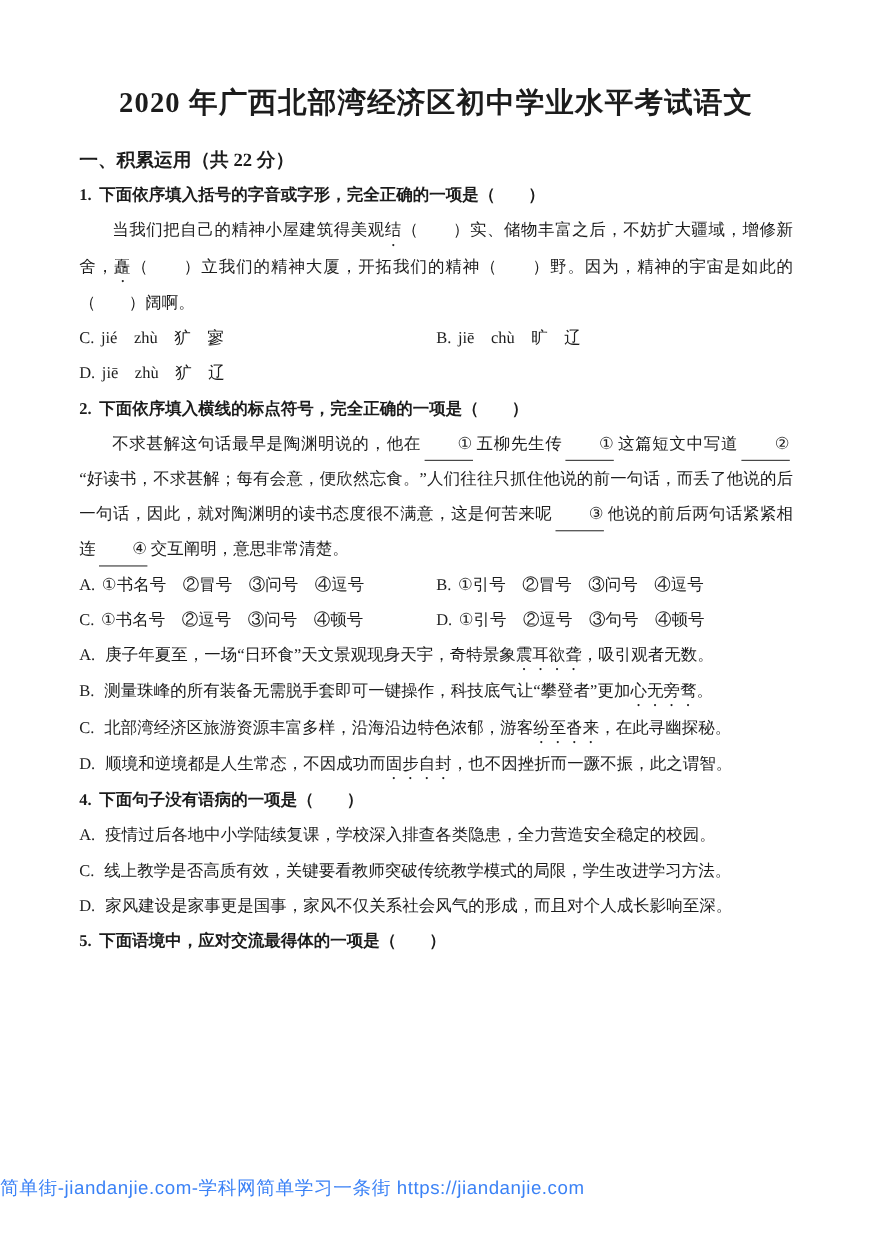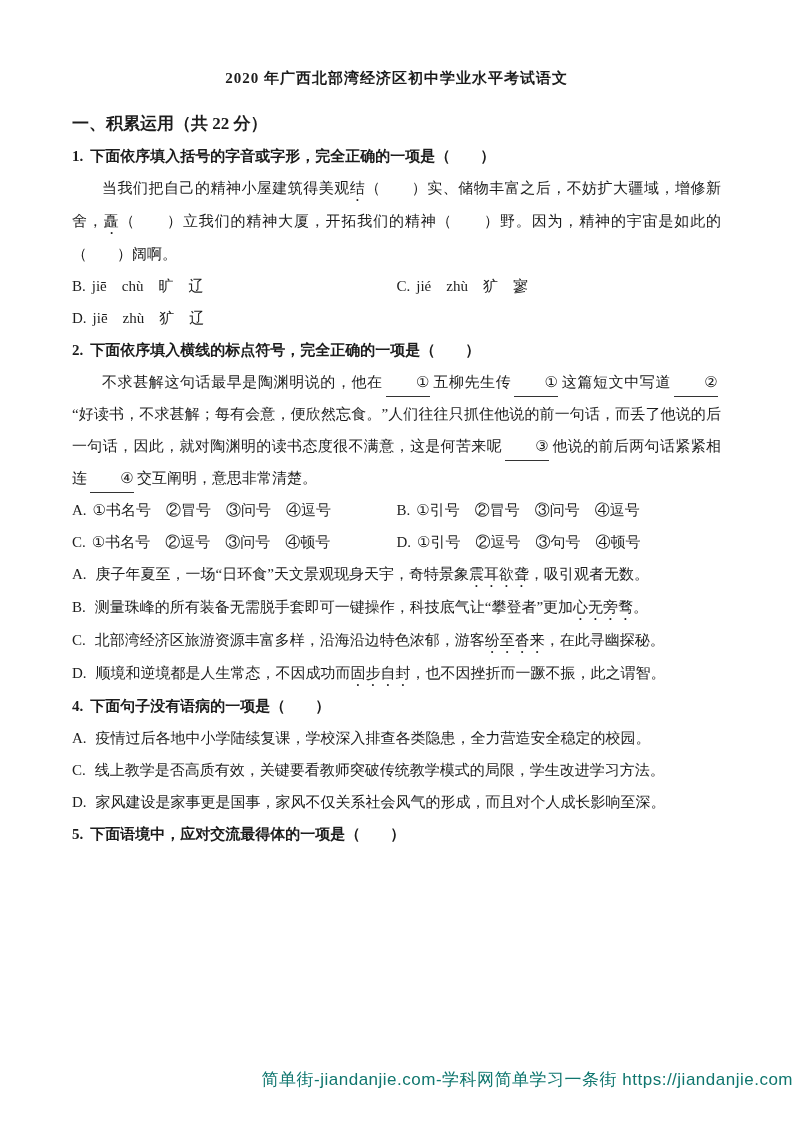--- a/index.html
+++ b/index.html
@@ -3,22 +3,22 @@
 <meta charset="utf-8">
 <style>
   html, body { margin:0; padding:0; background:#ffffff; }
   .page {
     width:793px; height:1122px; box-sizing:border-box;
     padding:58px 72px 0 72px; position:relative; overflow:hidden;
     background:#ffffff; color:#1c1c1c;
     font-family:"Liberation Serif","DejaVu Serif",serif;
   }
   .title {
-    font-size:15px; font-weight:bold; text-align:center;
-    margin:0; line-height:40px; letter-spacing:1px;
+    font-size:26px; font-weight:bold; text-align:center;
+    margin:16px; line-height:40px; letter-spacing:1px;
   }
   .section-heading {
     font-size:17px; font-weight:bold; margin:10px 0 0 0; line-height:32px;
   }
   .stem { font-size:15px; line-height:32px; margin:0;font-weight:bold; }
   .stem .qnum { margin-right:7px; }
   .para {
     font-size:15px; line-height:32px; margin:0;
     text-align:justify; text-indent:2em;
   }
@@ -34,40 +34,40 @@
     border-bottom:1px solid #333; height:26px; line-height:24px;
     margin:0 3px; vertical-align:baseline;
   }
   .emph {
     -webkit-text-emphasis:filled dot #1c1c1c;
     -webkit-text-emphasis-position:under right;
     text-emphasis:filled dot #1c1c1c;
     text-emphasis-position:under right;
   }
   .footer {
-    position:absolute; left:0; right:0; top:1068px; text-align:right;
+    position:absolute; left:0; right:0; top:1068px; text-align:left;
     font-family:"Liberation Sans","DejaVu Sans",sans-serif;
-    font-size:17px; color:#0f766e; letter-spacing:0.5px;
+    font-size:17px; color:#3b82f6; letter-spacing:0.5px;
   }
 </style>
 </head>
 <body>
 
 <div class="page">
 
   <h1 class="title">2020 年广西北部湾经济区初中学业水平考试语文</h1>
 
   <h2 class="section-heading">一、积累运用（共 22 分）</h2>
 
   <div>
     <p class="stem"><span class="qnum">1.</span><span>下面依序填入括号的字音或字形，完全正确的一项是（　　）</span></p>
     <p class="para"><span>当我们把自己的精神小屋建筑得美观</span><span class="emph">结</span><span>（　　）实、储物丰富之后，不妨扩大疆域，增修新舍，</span><span class="emph">矗</span><span>（　　）立我们的精神大厦，开拓我们的精神（　　）野。因为，精神的宇宙是如此的（　　）阔啊。</span></p>
     <div class="opt-grid2">
+      <p class="opt"><span class="letter">C.</span><span>jié　zhù　犷　寥</span></p>
       <p class="opt"><span class="letter">B.</span><span>jiē　chù　旷　辽</span></p>
-      <p class="opt"><span class="letter">C.</span><span>jié　zhù　犷　寥</span></p>
       <p class="opt"><span class="letter">D.</span><span>jiē　zhù　犷　辽</span></p>
     </div>
   </div>
 
   <div>
     <p class="stem"><span class="qnum">2.</span><span>下面依序填入横线的标点符号，完全正确的一项是（　　）</span></p>
     <p class="para"><span>不求甚解这句话最早是陶渊明说的，他在</span><span class="blank">①</span><span>五柳先生传</span><span class="blank">①</span><span>这篇短文中写道</span><span class="blank">②</span><span>“好读书，不求甚解；每有会意，便欣然忘食。”人们往往只抓住他说的前一句话，而丢了他说的后一句话，因此，就对陶渊明的读书态度很不满意，这是何苦来呢</span><span class="blank">③</span><span>他说的前后两句话紧紧相连</span><span class="blank">④</span><span>交互阐明，意思非常清楚。</span></p>
     <div class="opt-grid2">
       <p class="opt"><span class="letter">A.</span><span>①书名号　②冒号　③问号　④逗号</span></p>
       <p class="opt"><span class="letter">B.</span><span>①引号　②冒号　③问号　④逗号</span></p>

